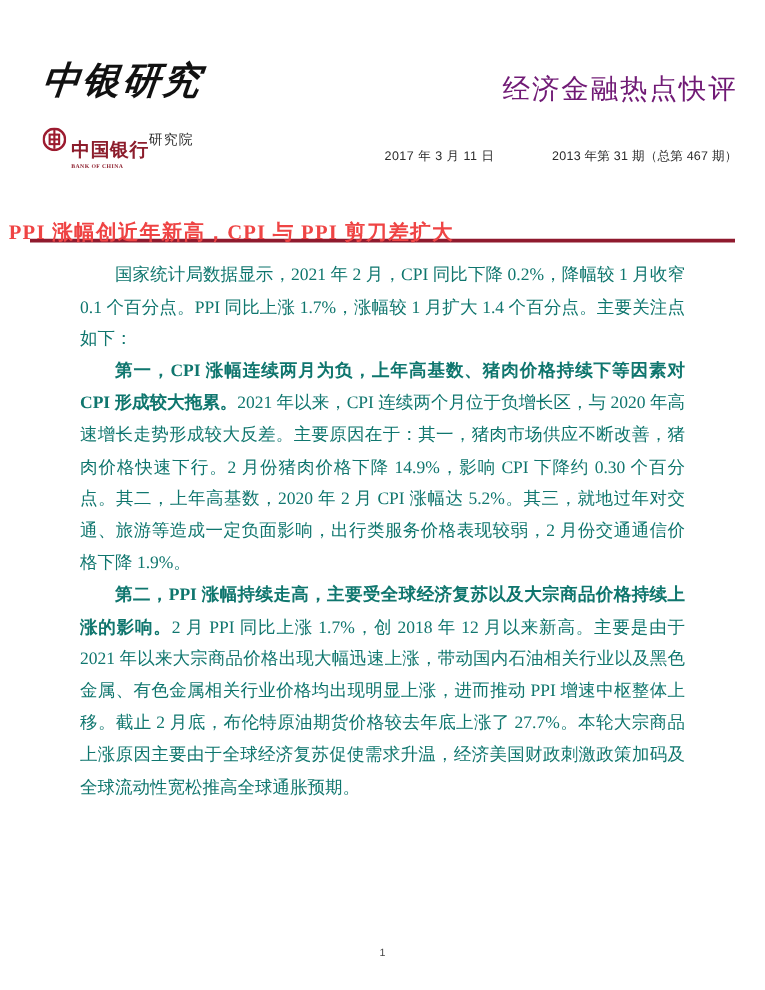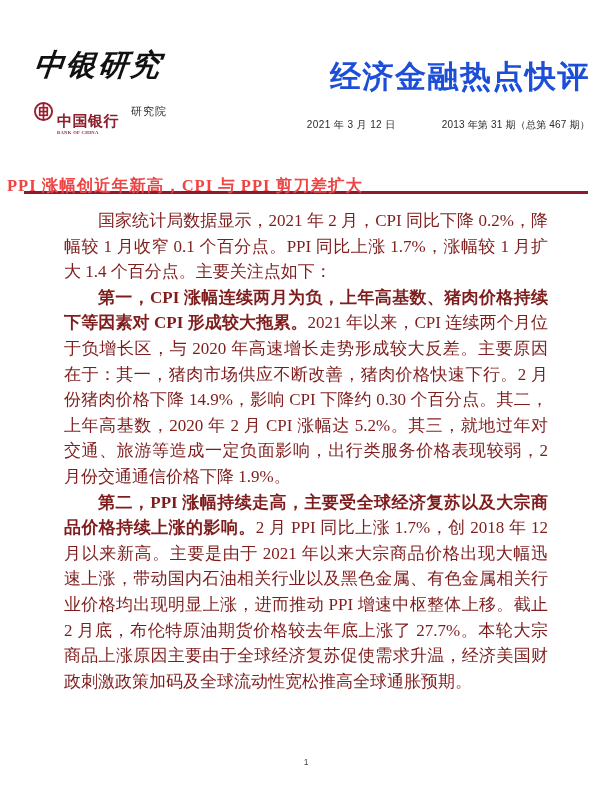--- a/index.html
+++ b/index.html
@@ -83,33 +83,32 @@
     font-size: 4.6px;
     font-weight: 700;
     color: #8c1d2c;
     letter-spacing: 0.35px;
     margin-top: 1.5px;
     white-space: nowrap;
   }
   .institute {
     font-size: 11px;
     color: #2b2b2b;
-    margin-left: 12px;
     letter-spacing: 1px;
     white-space: nowrap;
   }
 
   .pub-title {
     position: absolute;
     right: 22px;
     top: 6px;
     font-family: "Liberation Sans", "DejaVu Sans", sans-serif;
-    font-size: 31px;
-    font-weight: 700;
-    color: #1d4ed8;
+    font-size: 22px;
+    font-weight: 400;
+    color: #701a75;
     letter-spacing: 1.5px;
     white-space: nowrap;
   }
 
   .meta-row {
     position: absolute;
     right: 22px;
     top: 68px;
     display: flex;
     align-items: center;
@@ -141,25 +140,25 @@
     font-weight: 700;
     color: #ef4444;
     letter-spacing: 1px;
   }
 
   .body-copy {
     position: absolute;
     left: 64px;
     top: 208px;
     width: 484px;
-    font-size: 17px;
+    font-size: 14px;
     line-height: 25.6px;
     text-align: justify;
     text-justify: inter-ideograph;
-    color: #7f1d1d;
+    color: #0f766e;
   }
 
   .body-copy p {
     margin: 0;
     text-indent: 2em;
   }
 
   .lead { font-weight: 700; }
 
   .page-num {
@@ -194,21 +193,21 @@
           <div class="boc-cn">中国银行</div>
           <div class="boc-en">BANK OF CHINA</div>
         </div>
         <div class="institute">研究院</div>
       </div>
     </div>
 
     <div class="pub-title">经济金融热点快评</div>
 
     <div class="meta-row">
-      <span class="meta-date">2021 年 3 月 12 日</span>
+      <span class="meta-date">2017 年 3 月 11 日</span>
       <span class="meta-issue">2013 年第 31 期（总第 467 期）</span>
     </div>
 
     <div class="rule"></div>
   </div>
 
   <div class="doc-title">PPI 涨幅创近年新高，CPI 与 PPI 剪刀差扩大</div>
 
   <div class="body-copy">
     <p><span class="lead"></span><span>国家统计局数据显示，2021 年 2 月，CPI 同比下降 0.2%，降幅较 1 月收窄 0.1 个百分点。PPI 同比上涨 1.7%，涨幅较 1 月扩大 1.4 个百分点。主要关注点如下：</span></p>

